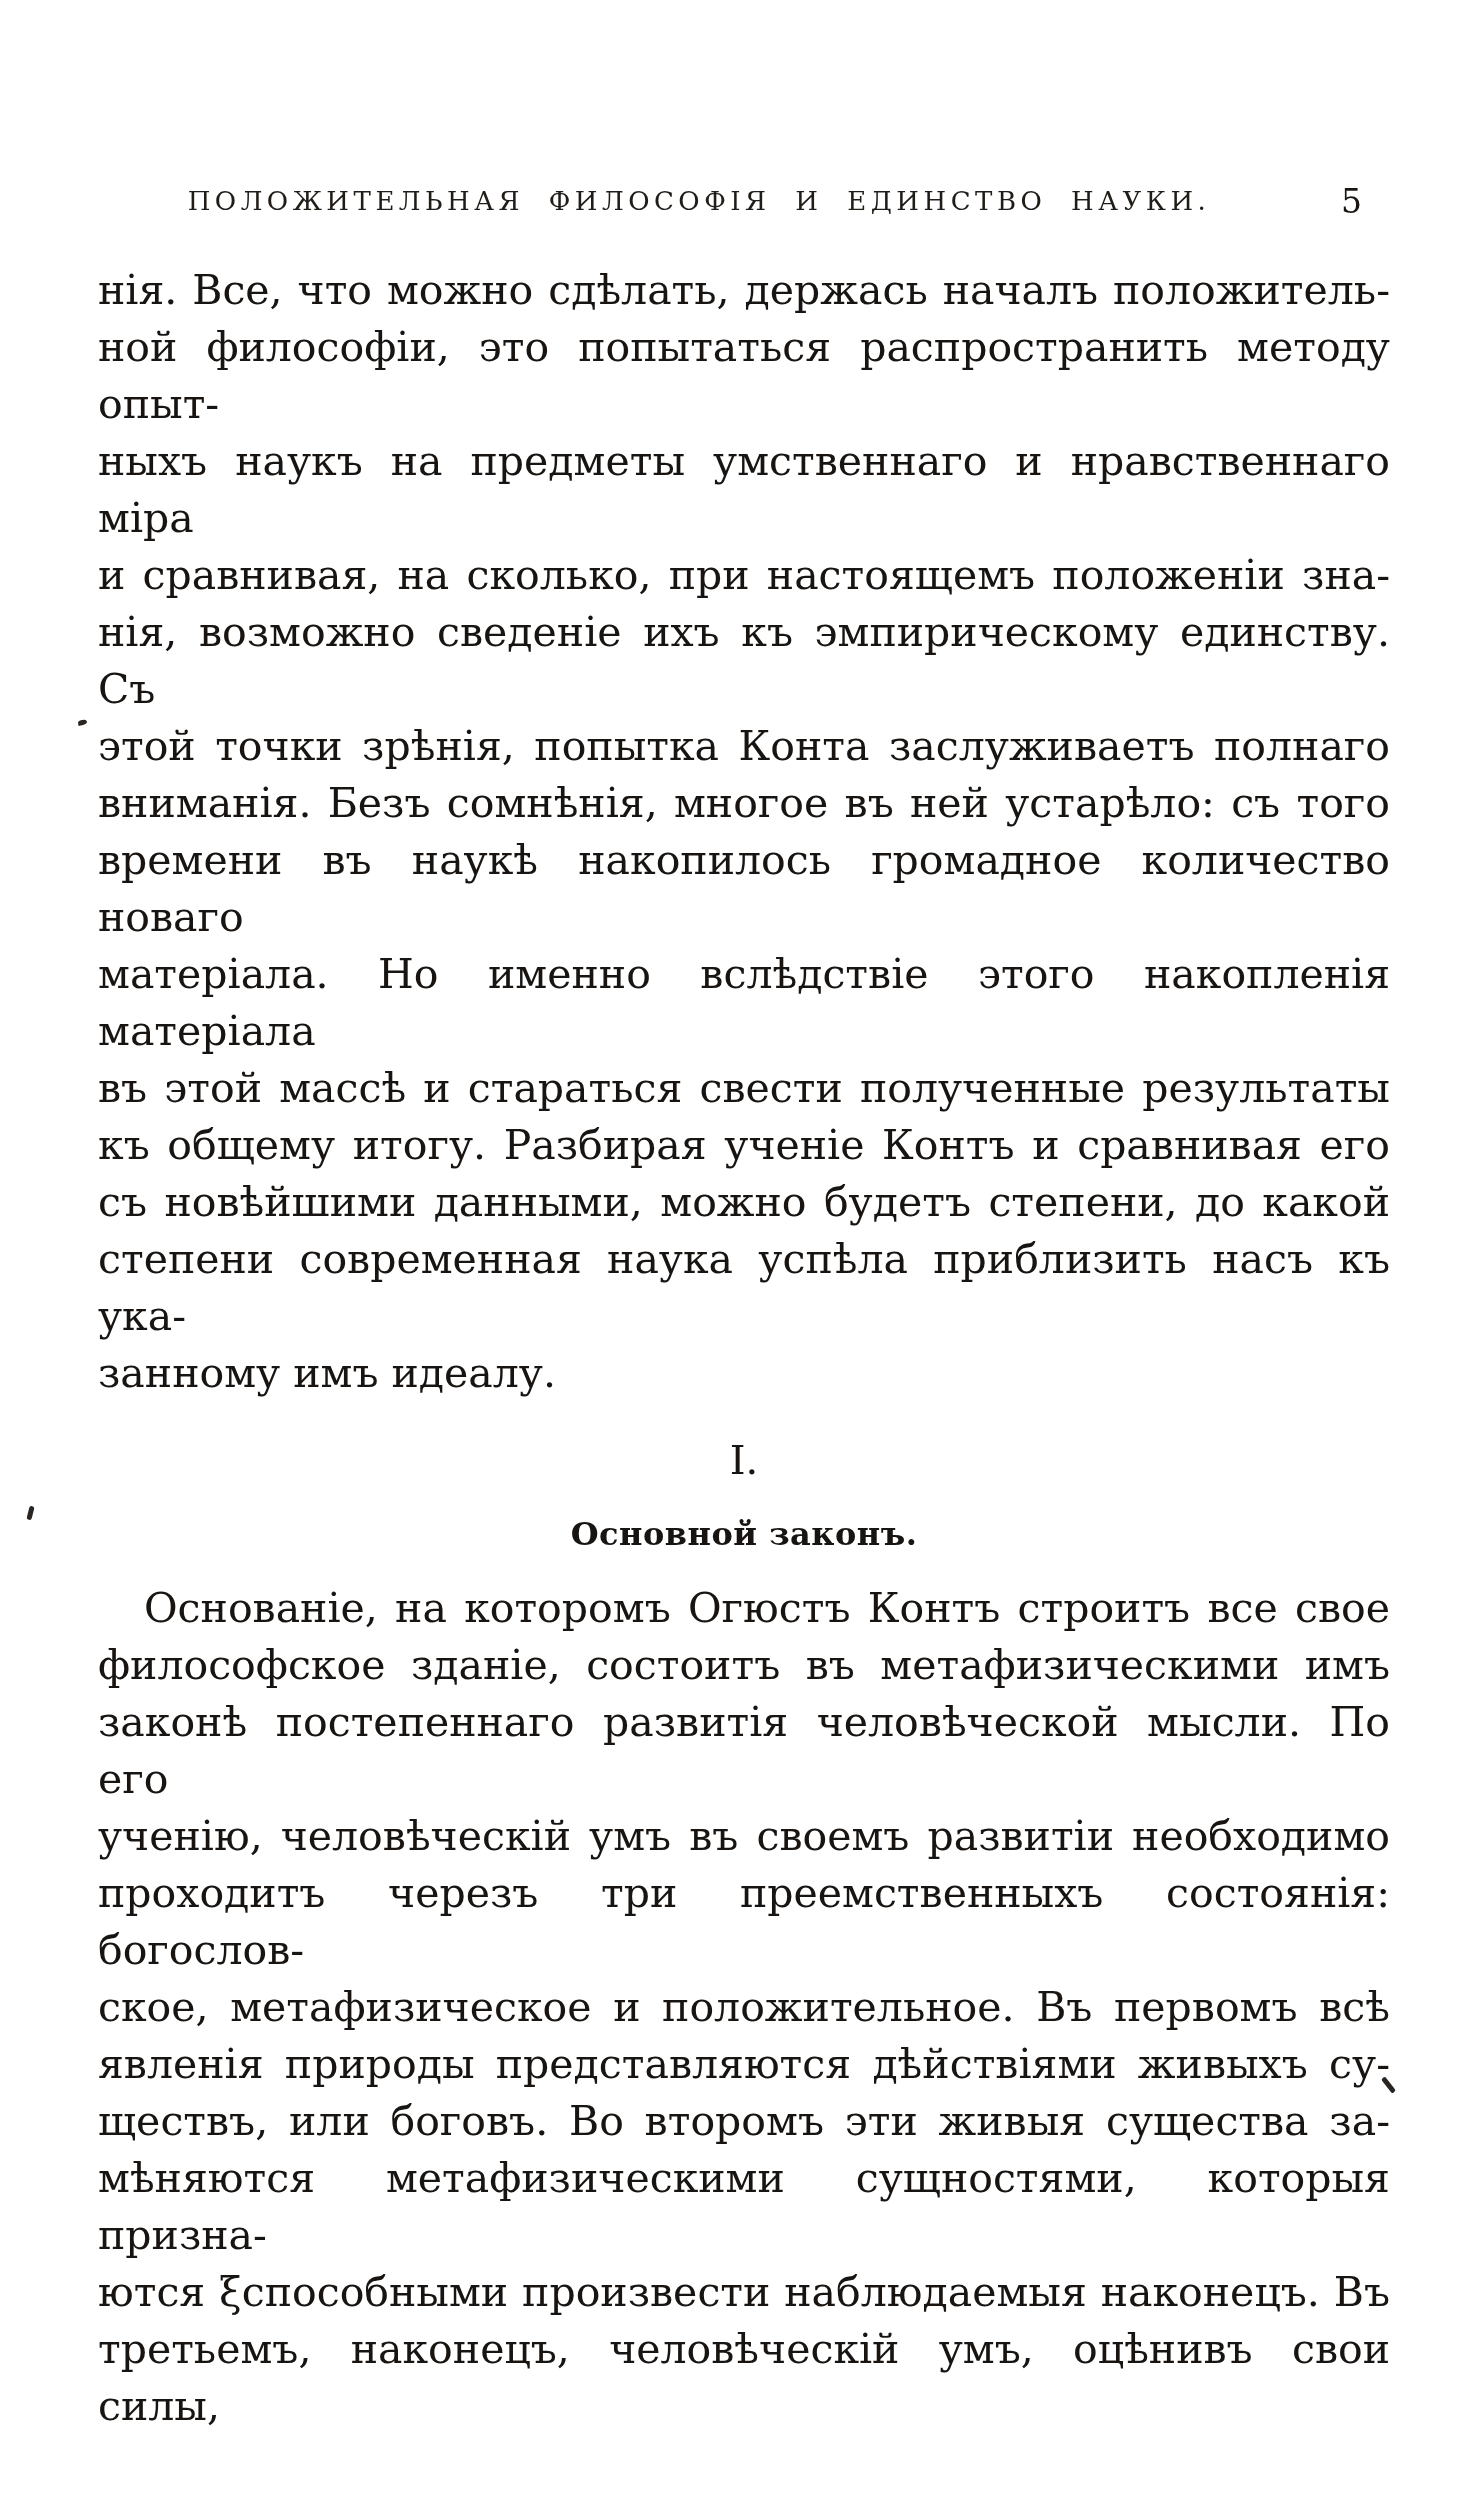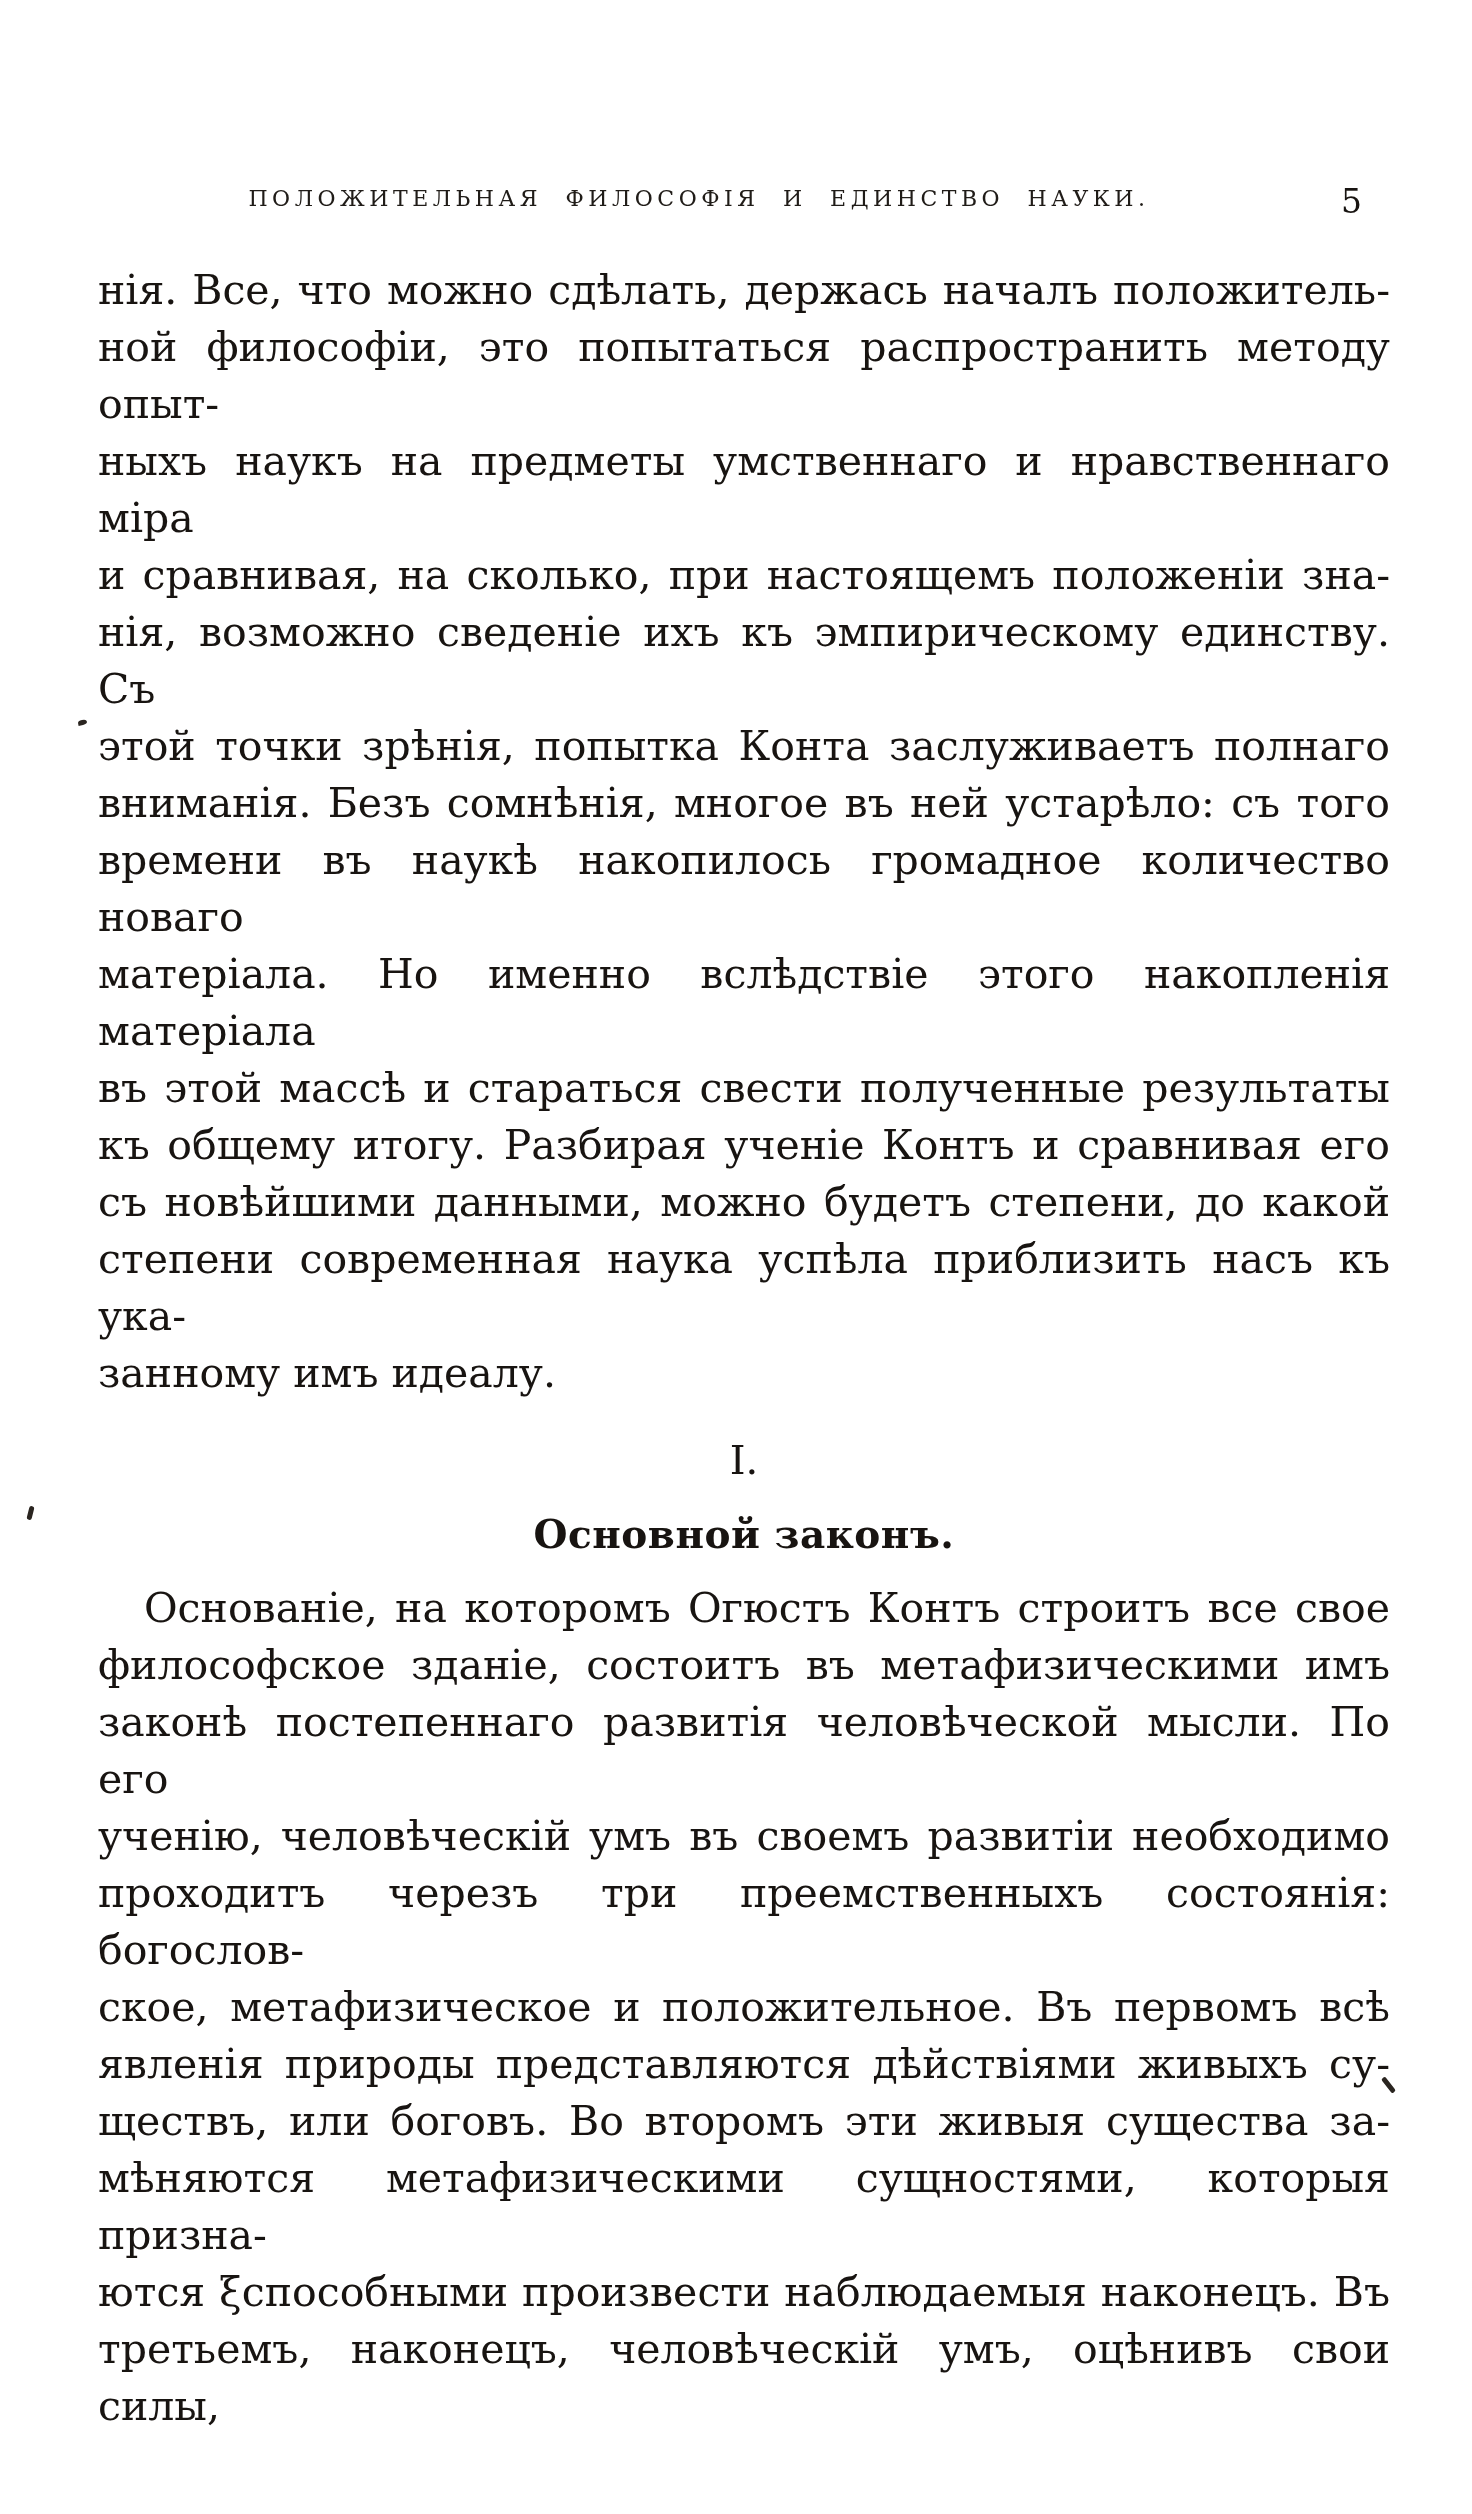--- a/index.html
+++ b/index.html
@@ -11,21 +11,21 @@
     font-family:"DejaVu Serif", serif;
     color:#181411;
     overflow:hidden;
   }
   
   .running-head{
     position:absolute;top:186px;left:98px;width:1292px;height:50px;
   }
   .head-title{
     display:block;text-align:center;padding-right:90px;
-    font-size:22px;letter-spacing:4.5px;word-spacing:12px;
+    font-size:26px;letter-spacing:4.5px;word-spacing:12px;
     white-space:nowrap;color:#201c18;
   }
   .page-num{
     position:absolute;top:-4px;right:28px;
     font-size:33px;color:#181411;letter-spacing:0;
   }
   
   .body-col{
     position:absolute;top:262px;left:98px;width:1292px;
     font-size:41px;line-height:57px;
@@ -35,21 +35,21 @@
     text-align-last:justify;
   }
   .line-last{text-align-last:left;}
   .line-indent{text-indent:46px;}
   .sec-num{
     margin-top:36px;text-align:center;
     font-size:40px;line-height:44px;
   }
   .sec-title{
     margin-top:28px;text-align:center;
-    font-size:39px;line-height:48px;font-weight:bold;
+    font-size:32px;line-height:48px;font-weight:bold;
     letter-spacing:0.5px;
   }
   .para2{margin-top:22px;}
   
   .speck{position:absolute;background:#2a2520;}
   .speck-dot{
     left:78px;top:720px;width:9px;height:5px;
     border-radius:50% 50% 50% 0;transform:rotate(-12deg);
   }
   .speck-tick{

